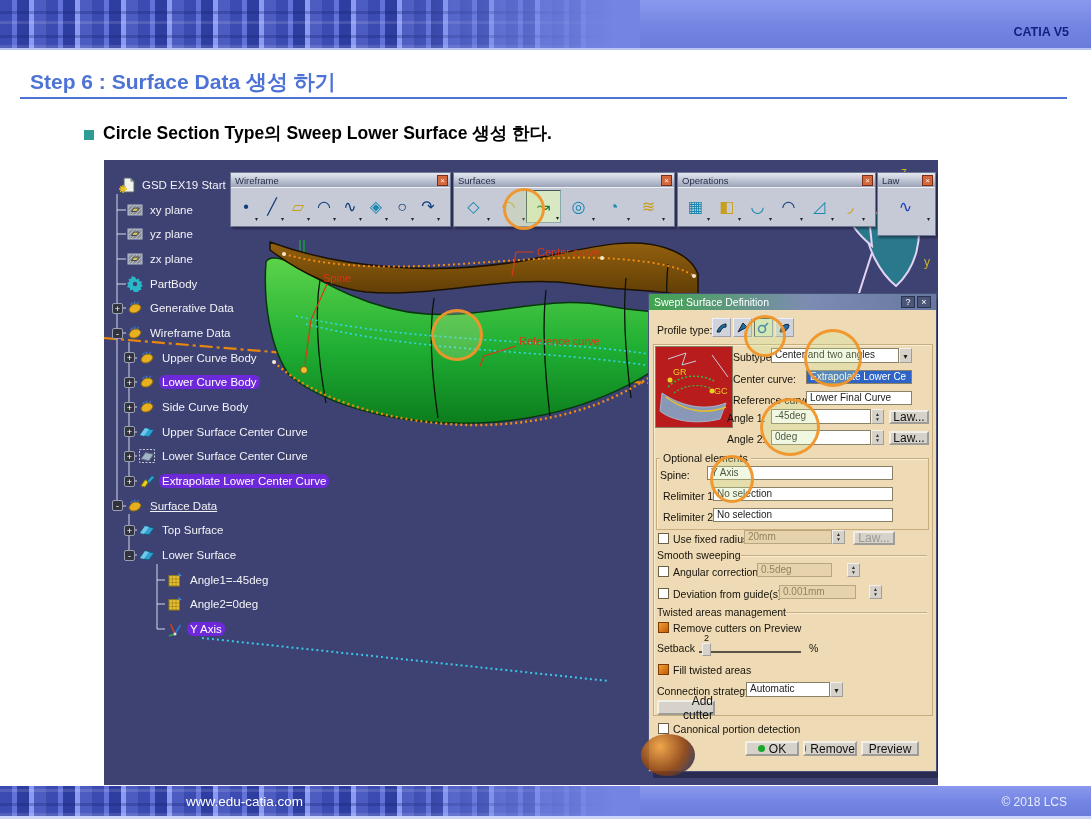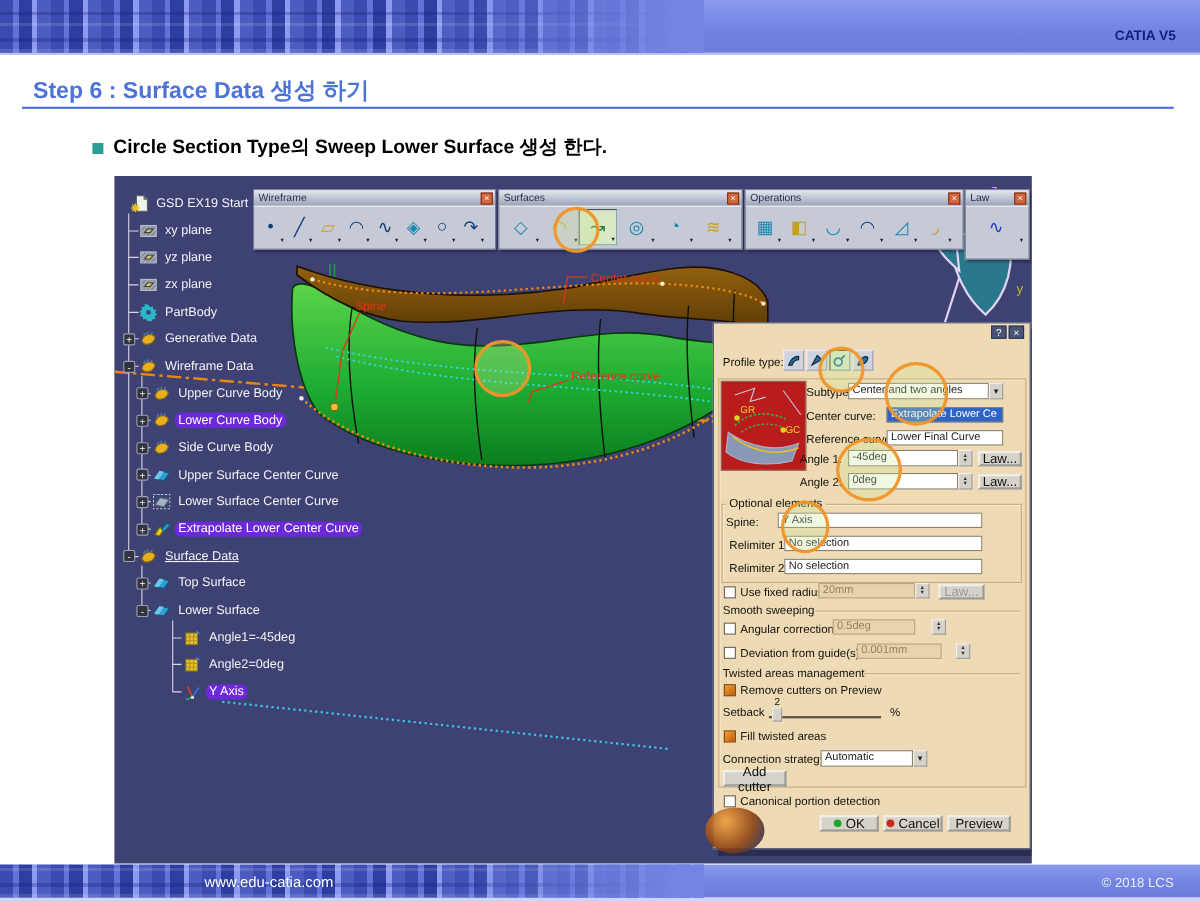--- a/index.html
+++ b/index.html
@@ -520,20 +520,23 @@
         <div class="tb-body">
           <div class="tcell" style="width: 51px;">
             <span class="g" style="color:#2040c0">∿</span>
             <span class="arr">▾</span>
           </div>
         </div>
       </div>
     </div>
 
   <div class="dlg">
+    <div class="dlg-title">
+      <span>Swept Surface Definition</span>
+    </div>
     <div class="tbtn" style="left:252px;">?</div>
     <div class="tbtn" style="left:268px;">×</div>
 
     <div class="lbl" style="left:8px;top:30px;">Profile type:</div>
     <div class="pbtn" style="left:63px;top:24px;">
         <svg width="13" height="13">
           <path d="M2 11 C4 5 8 3 11 3 L11 6 C8 6 6 8 5 11 Z" fill="#1e6fa8" stroke="#123"></path>
         </svg>
       </div>
     <div class="pbtn" style="left:84px;top:24px;">
@@ -645,34 +648,34 @@
     <div class="slider-handle" style="left:53px;top:349px;"></div>
     <div class="lbl" style="left:160px;top:348px;">%</div>
 
     <div class="cb orange" style="left:9px;top:370px;"></div>
     <div class="lbl" style="left:24px;top:370px;">Fill twisted areas</div>
 
     <div class="lbl" style="left:8px;top:391px;">Connection strategy:</div>
     <div class="fld" style="left:97px;top:388px;width:84px;height:15px;">Automatic</div>
     <div class="drop" style="left:181px;top:388px;width:13px;height:15px;line-height:15px;">▼</div>
 
-    <div class="btn" style="left:8px;top:406px;width:58px;height:15px;">Add cutter</div>
+    <div class="btn" style="left:8px;top:406px;width:58px;height:15px;text-align:right;">Add cutter</div>
 
     <div class="cb" style="left:9px;top:429px;"></div>
     <div class="lbl" style="left:24px;top:429px;">Canonical portion detection</div>
 
     <div class="sphere"></div>
 
     <div class="btn" style="left:96px;top:447px;width:54px;height:15px;">
       <span class="led" style="background:#18a828;"></span>
         <span>OK</span>
     </div>
     <div class="btn" style="left:154px;top:447px;width:54px;height:15px;">
       <span class="led" style="background:#c82818;"></span>
-        <span>Cancel</span>
+        <span>Remove</span>
     </div>
     <div class="btn" style="left:212px;top:447px;width:58px;height:15px;">
       <span>Preview</span>
     </div>
   </div>
 
   <div class="ring" style="left:399px;top:28px;width:36px;height:36px;"></div>
   <div class="ring" style="left:327px;top:149px;width:46px;height:46px;"></div>
   <div class="ring" style="left:640px;top:155px;width:36px;height:36px;"></div>
   <div class="ring" style="left:700px;top:169px;width:52px;height:52px;"></div>

